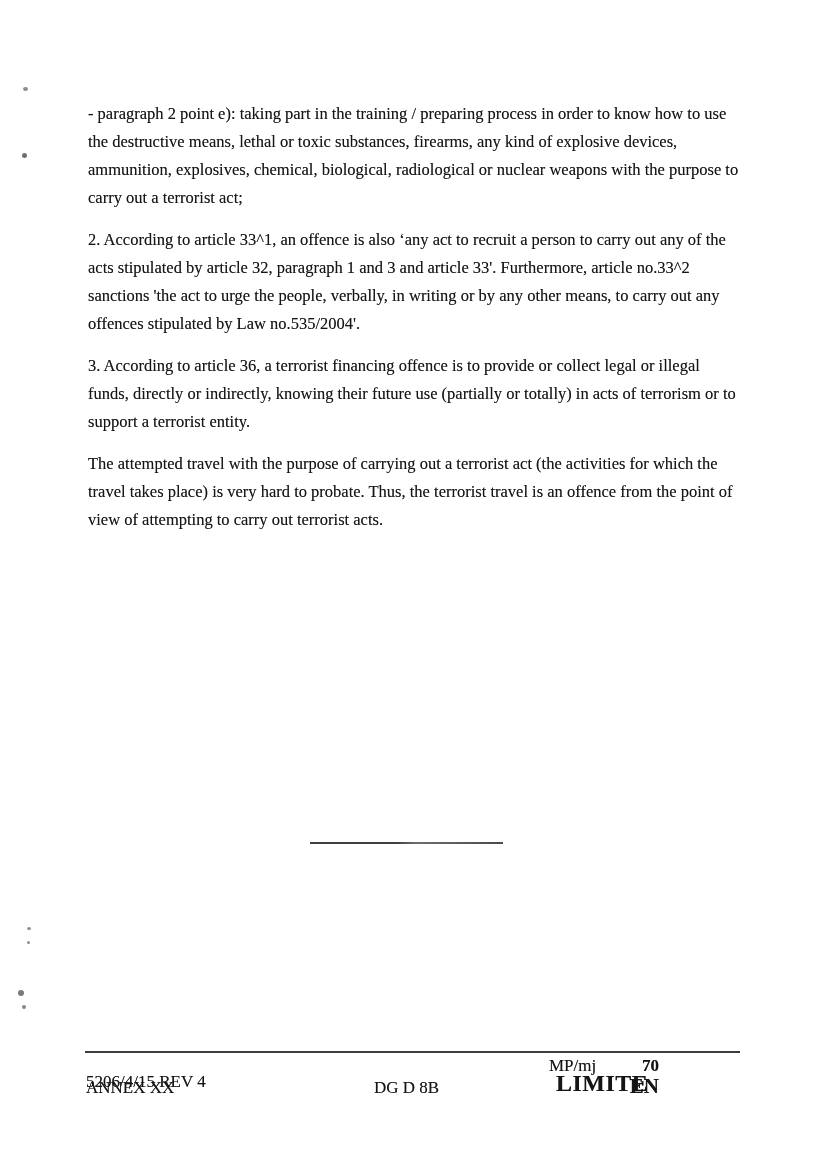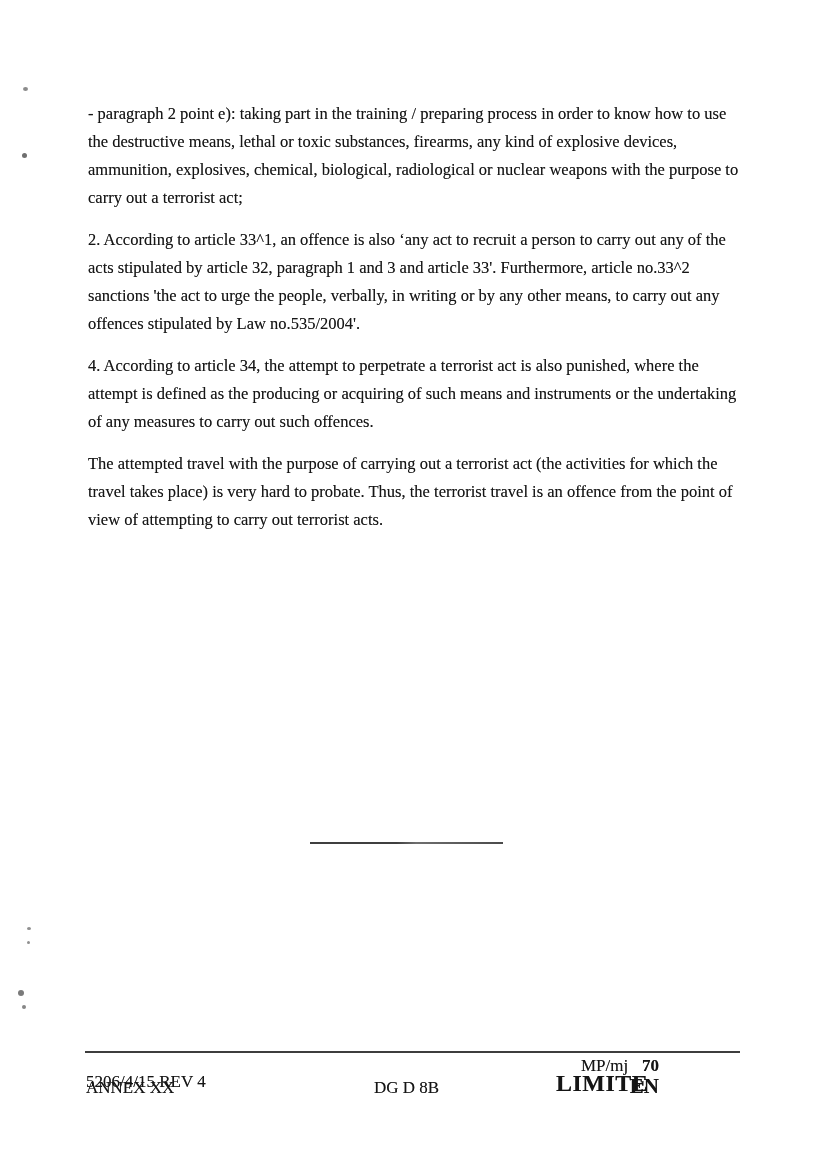--- a/index.html
+++ b/index.html
@@ -48,21 +48,21 @@
   }
   .footer-text {
     position: absolute;
     font-size: 17px;
     line-height: 20px;
     color: #151515;
     white-space: nowrap;
     text-shadow: 0 0 0.3px rgba(0,0,0,0.45);
   }
   .ref       { left: 86px;  top: 1056px; margin-top: 16px; }
-  .initials  { left: 549px; top: 1056px; margin-left: 32px; }
+  .initials  { left: 549px; top: 1056px; }
   .pagenum   { right: 99px; top: 1056px; font-weight: bold; }
   .annex     { left: 86px;  top: 1078px; }
   .dg        { left: 374px; top: 1078px; }
   .limite    {
     left: 556px; top: 1073px;
     font-size: 24px;
     font-weight: bold;
     letter-spacing: 0.5px;
   }
   .lang      {
@@ -89,21 +89,21 @@
   <span class="speck s1"></span>
   <span class="speck s2"></span>
   <span class="speck s3"></span>
   <span class="speck s4"></span>
   <span class="speck s5"></span>
   <span class="speck s6"></span>
 
   <div class="content">
     <p>- paragraph 2 point e): taking part in the training / preparing process in order to know how to use the destructive means, lethal or toxic substances, firearms, any kind of explosive devices, ammunition, explosives, chemical, biological, radiological or nuclear weapons with the purpose to carry out a terrorist act;</p>
     <p>2. According to article 33^1, an offence is also ‘any act to recruit a person to carry out any of the acts stipulated by article 32, paragraph 1 and 3 and article 33'. Furthermore, article no.33^2 sanctions 'the act to urge the people, verbally, in writing or by any other means, to carry out any offences stipulated by Law no.535/2004'.</p>
-    <p>4. According to article 34, the attempt to perpetrate a terrorist act is also punished, where the attempt is defined as the producing or acquiring of such means and instruments or the undertaking of any measures to carry out such offences.</p>
+    <p>3. According to article 36, a terrorist financing offence is to provide or collect legal or illegal funds, directly or indirectly, knowing their future use (partially or totally) in acts of terrorism or to support a terrorist entity.</p>
     <p>The attempted travel with the purpose of carrying out a terrorist act (the activities for which the travel takes place) is very hard to probate. Thus, the terrorist travel is an offence from the point of view of attempting to carry out terrorist acts.</p>
   </div>
 
   <div class="divider"></div>
 
   <div>
     <div class="footer-rule"></div>
     <span class="footer-text ref">5206/4/15 REV 4</span>
     <span class="footer-text initials">MP/mj</span>
     <span class="footer-text pagenum">70</span>

